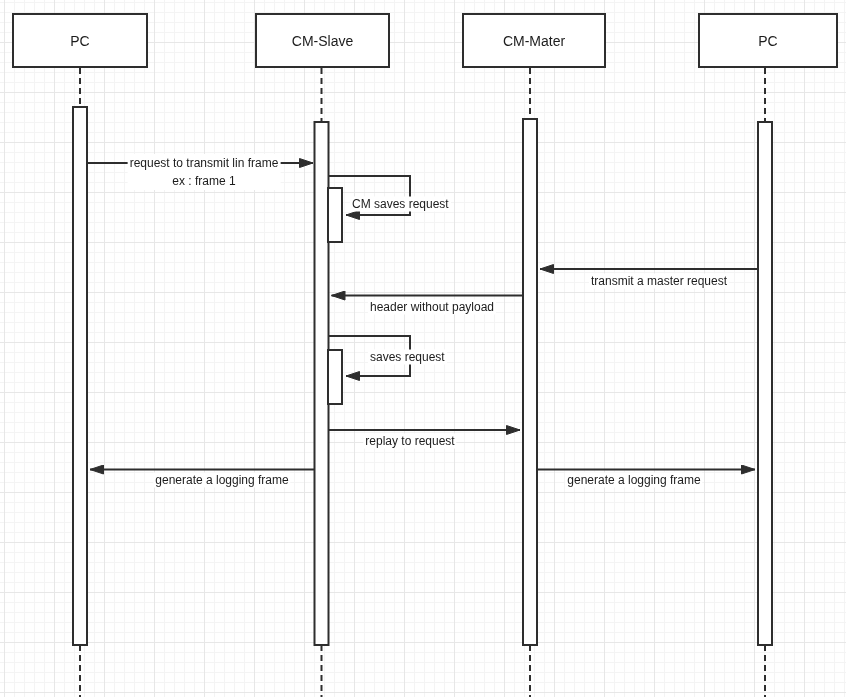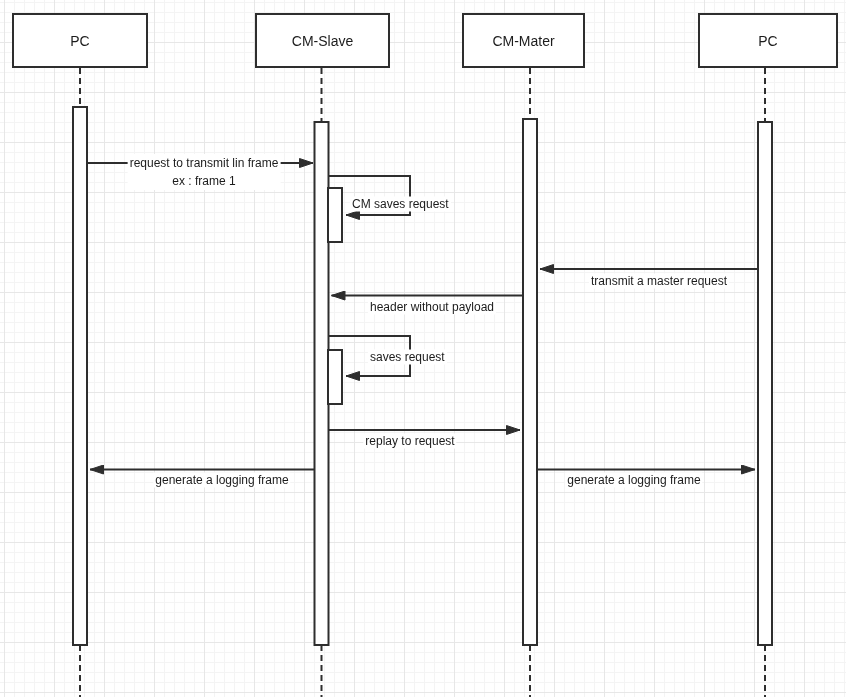--- a/index.html
+++ b/index.html
@@ -96,21 +96,21 @@
       <path d="M537,469.5 L755,469.5" marker-end="url(#arr)"></path>
     </g>
   </svg>
 
   <div class="actor-box" style="left:12px;top:13px;width:136px;">
     <span>PC</span>
   </div>
   <div class="actor-box" style="left:255px;top:13px;width:135px;">
     <span>CM-Slave</span>
   </div>
-  <div class="actor-box" style="left:462px;top:13px;width:123px;">
+  <div class="actor-box" style="left:462px;top:13px;width:144px;">
     <span>CM-Mater</span>
   </div>
   <div class="actor-box" style="left:698px;top:13px;width:140px;">
     <span>PC</span>
   </div>
 
   <div class="msg-label centered" style="left:204px;top:160px;">
     <div class="line">request to transmit lin frame</div>
     <div class="line">ex : frame 1</div>
   </div>

